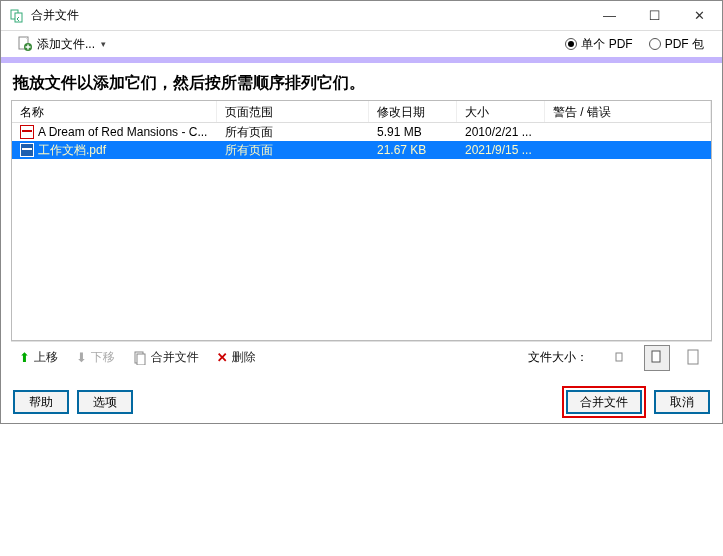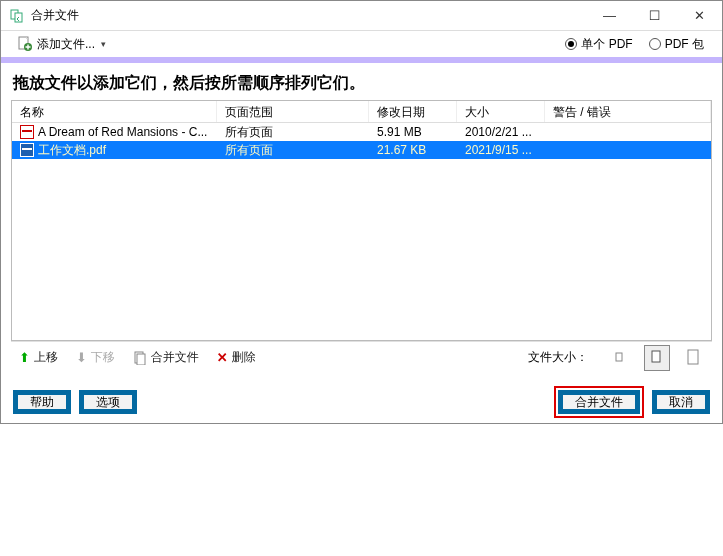--- a/index.html
+++ b/index.html
@@ -147,21 +147,21 @@
     height: 42px;
     display: flex;
     align-items: center;
     padding: 0 12px;
     gap: 8px;
   }
   .btn {
     height: 24px;
     min-width: 56px;
     padding: 0 12px;
-    border: 5px solid #0369a1;
+    border: 2px solid #0369a1;
     background: #f3f3f3;
     display: inline-flex;
     align-items: center;
     justify-content: center;
     font-size: 12px;
   }
   .highlight-box {
     border: 2px solid #d00;
     padding: 2px;
     display: inline-flex;

